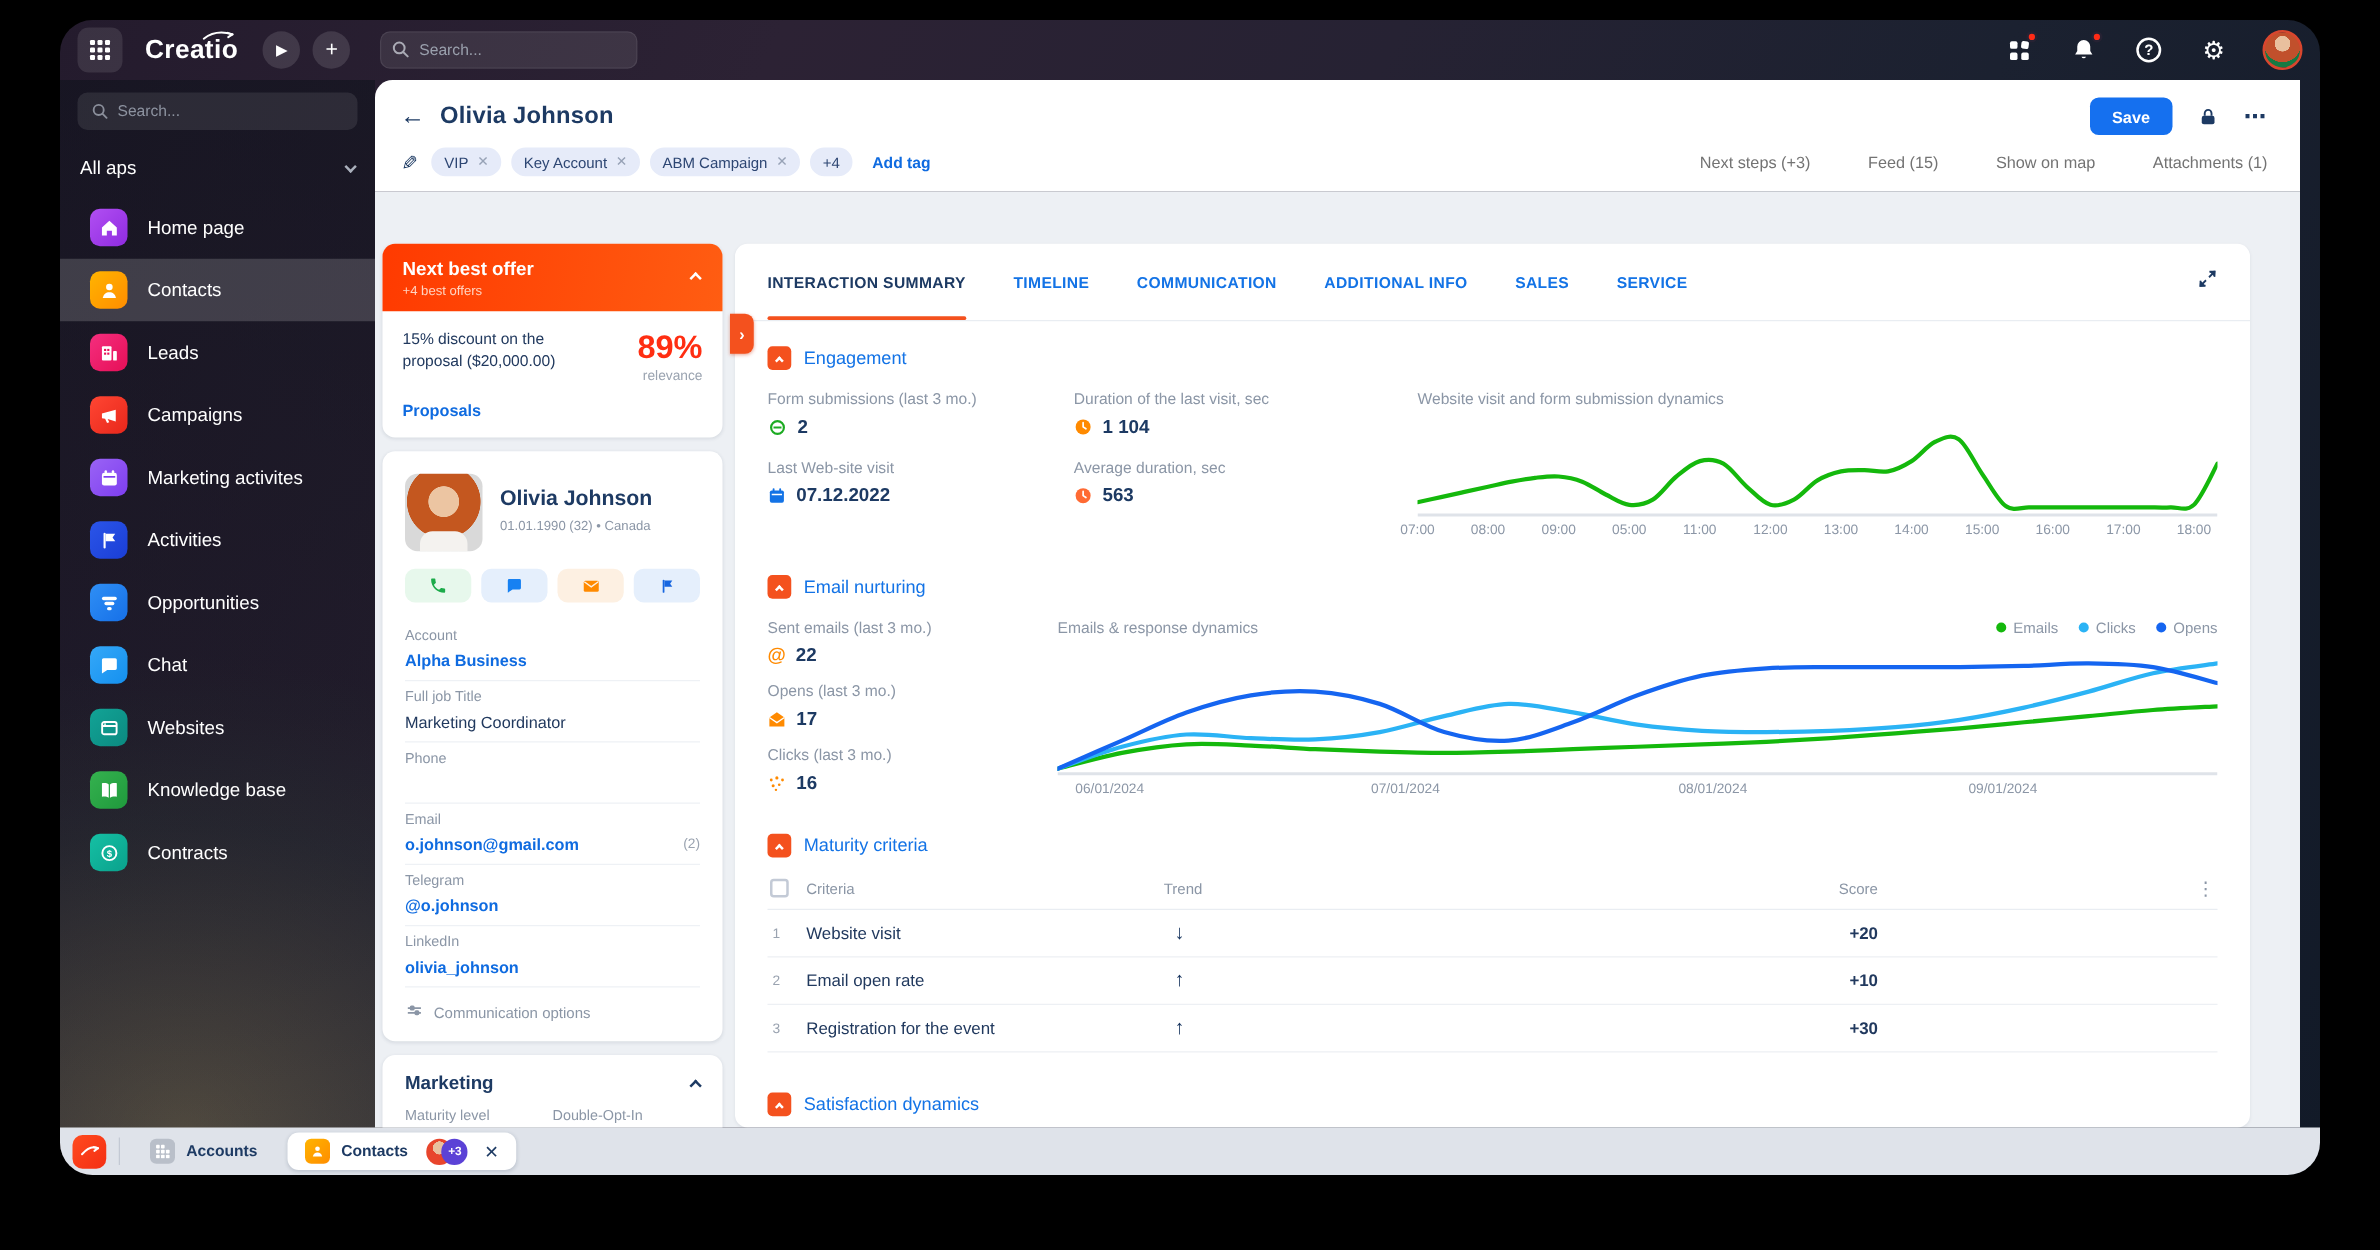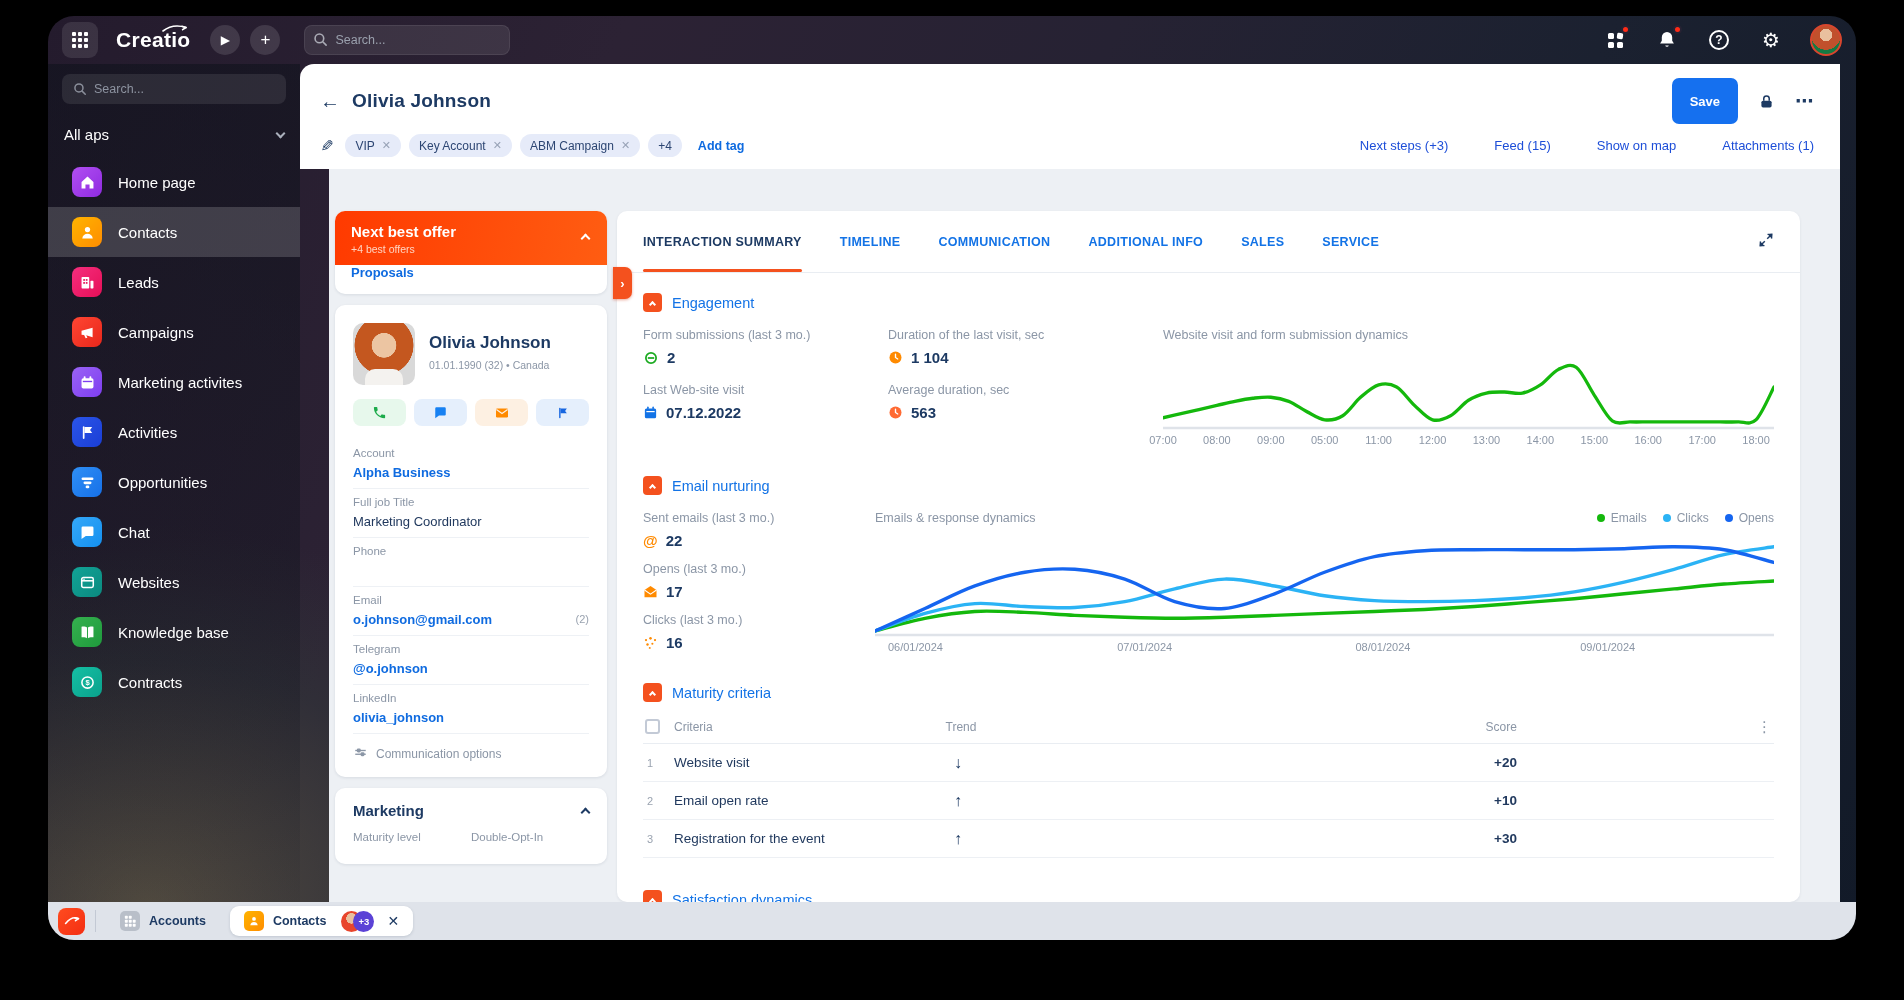--- a/index.html
+++ b/index.html
@@ -42,31 +42,31 @@
   .t-opps{background:linear-gradient(135deg,#2f8ff5,#1670e8);} .t-chat{background:linear-gradient(135deg,#35a8f8,#1490ef);}
   .t-web{background:linear-gradient(135deg,#12a396,#0b8a80);} .t-kb{background:linear-gradient(135deg,#35b14f,#1f9a3c);}
   .t-contracts{background:linear-gradient(135deg,#15c0a4,#0aa18c);}
   
   .main{flex:1;display:flex;flex-direction:column;margin-right:16px;min-width:0;}
   .content-header{background:#fff;border-radius:14px 0 0 0;padding:14px 26px 12px 20px;}
   .h-row1{display:flex;align-items:center;}
   .back{color:#1d3a63;font-size:20px;margin-right:12px;cursor:pointer;}
   .page-title{color:#1d3a63;font-size:19px;font-weight:700;letter-spacing:.2px;}
   .h-actions{margin-left:auto;display:flex;align-items:center;gap:20px;}
-  .save-btn{background:#1570ef;color:#fff;border:none;border-radius:7px;height:46px;padding:0 18px;font-size:13px;font-weight:600;cursor:pointer;margin-left:39px;}
+  .save-btn{background:#1570ef;color:#fff;border:none;border-radius:7px;height:30px;padding:0 18px;font-size:13px;font-weight:600;cursor:pointer;margin-left:39px;}
   .lock,.more{color:#1d3a63;cursor:pointer;display:flex;align-items:center;}
   .more{font-size:18px;letter-spacing:1px;font-weight:700;}
   .h-row2{display:flex;align-items:center;margin-top:10px;}
   .tag-edit{color:#1d3a63;font-size:16px;margin-right:12px;transform:rotate(90deg);cursor:pointer;}
   .pill{display:inline-flex;align-items:center;background:#e6ebf9;border-radius:12px;height:23px;padding:0 10px;font-size:12px;color:#2d4673;margin-right:8px;cursor:pointer;}
   .pill .x{color:#97a2b6;margin-left:7px;font-size:11px;}
   .addtag{color:#0f6be0;font-size:12.5px;font-weight:600;margin-left:8px;cursor:pointer;}
-  .h-links{margin-left:auto;display:flex;gap:46px;font-size:13px;color:#1d4ed8;justify-content:space-between;}
+  .h-links{margin-left:auto;display:flex;gap:46px;font-size:13px;color:#737373;justify-content:space-between;}
   .h-links span{cursor:pointer;}
-  .main-body{flex:1;background:#edf0f4;display:flex;padding:42px 0 0 6px;overflow:hidden;min-height:0;margin-left:29px;}
+  .main-body{flex:1;background:#edf0f4;display:flex;padding:42px 0 0 6px;overflow:hidden;min-height:0;}
   
   .leftcol{width:272px;flex:0 0 272px;margin-right:10px;display:flex;flex-direction:column;gap:11px;}
   .card{background:#fff;border-radius:10px;box-shadow:0 1px 3px rgba(20,40,70,.10);}
   .offer-head{background:linear-gradient(100deg,#ff3a00,#ff5d12);border-radius:10px 10px 0 0;padding:12px 16px 10px;color:#fff;position:relative;}
   .offer-title{font-size:15px;font-weight:700;}
   .offer-sub{font-size:10.5px;color:#ffd4c2;margin-top:3px;}
   .offer-head .chev{border-color:#fff;position:absolute;right:18px;top:20px;}
   .offer-body{padding:13px 16px 14px;display:flex;}
   .offer-text{font-size:12.5px;color:#21395e;width:158px;line-height:1.45;}
   .offer-rel{margin-left:auto;text-align:right;}
@@ -372,20 +372,27 @@
 
       <div class="main-body">
 
         <div class="leftcol">
           <div class="card">
             <div class="offer-head">
               <div class="offer-title">Next best offer</div>
               <div class="offer-sub">+4 best offers</div>
               <span class="chev chev-up"></span>
             </div>
+            <div class="offer-body">
+              <div class="offer-text">15% discount on the proposal ($20,000.00)</div>
+              <div class="offer-rel">
+                <div class="rel-val">89%</div>
+                <div class="rel-lab">relevance</div>
+              </div>
+            </div>
             <span class="offer-link">Proposals</span>
           </div>
 
           <div class="card profile">
             <div class="p-top">
               <div class="photo"></div>
               <div>
                 <div class="p-name">Olivia Johnson</div>
                 <div class="p-meta">01.01.1990 (32) • Canada</div>
               </div>

